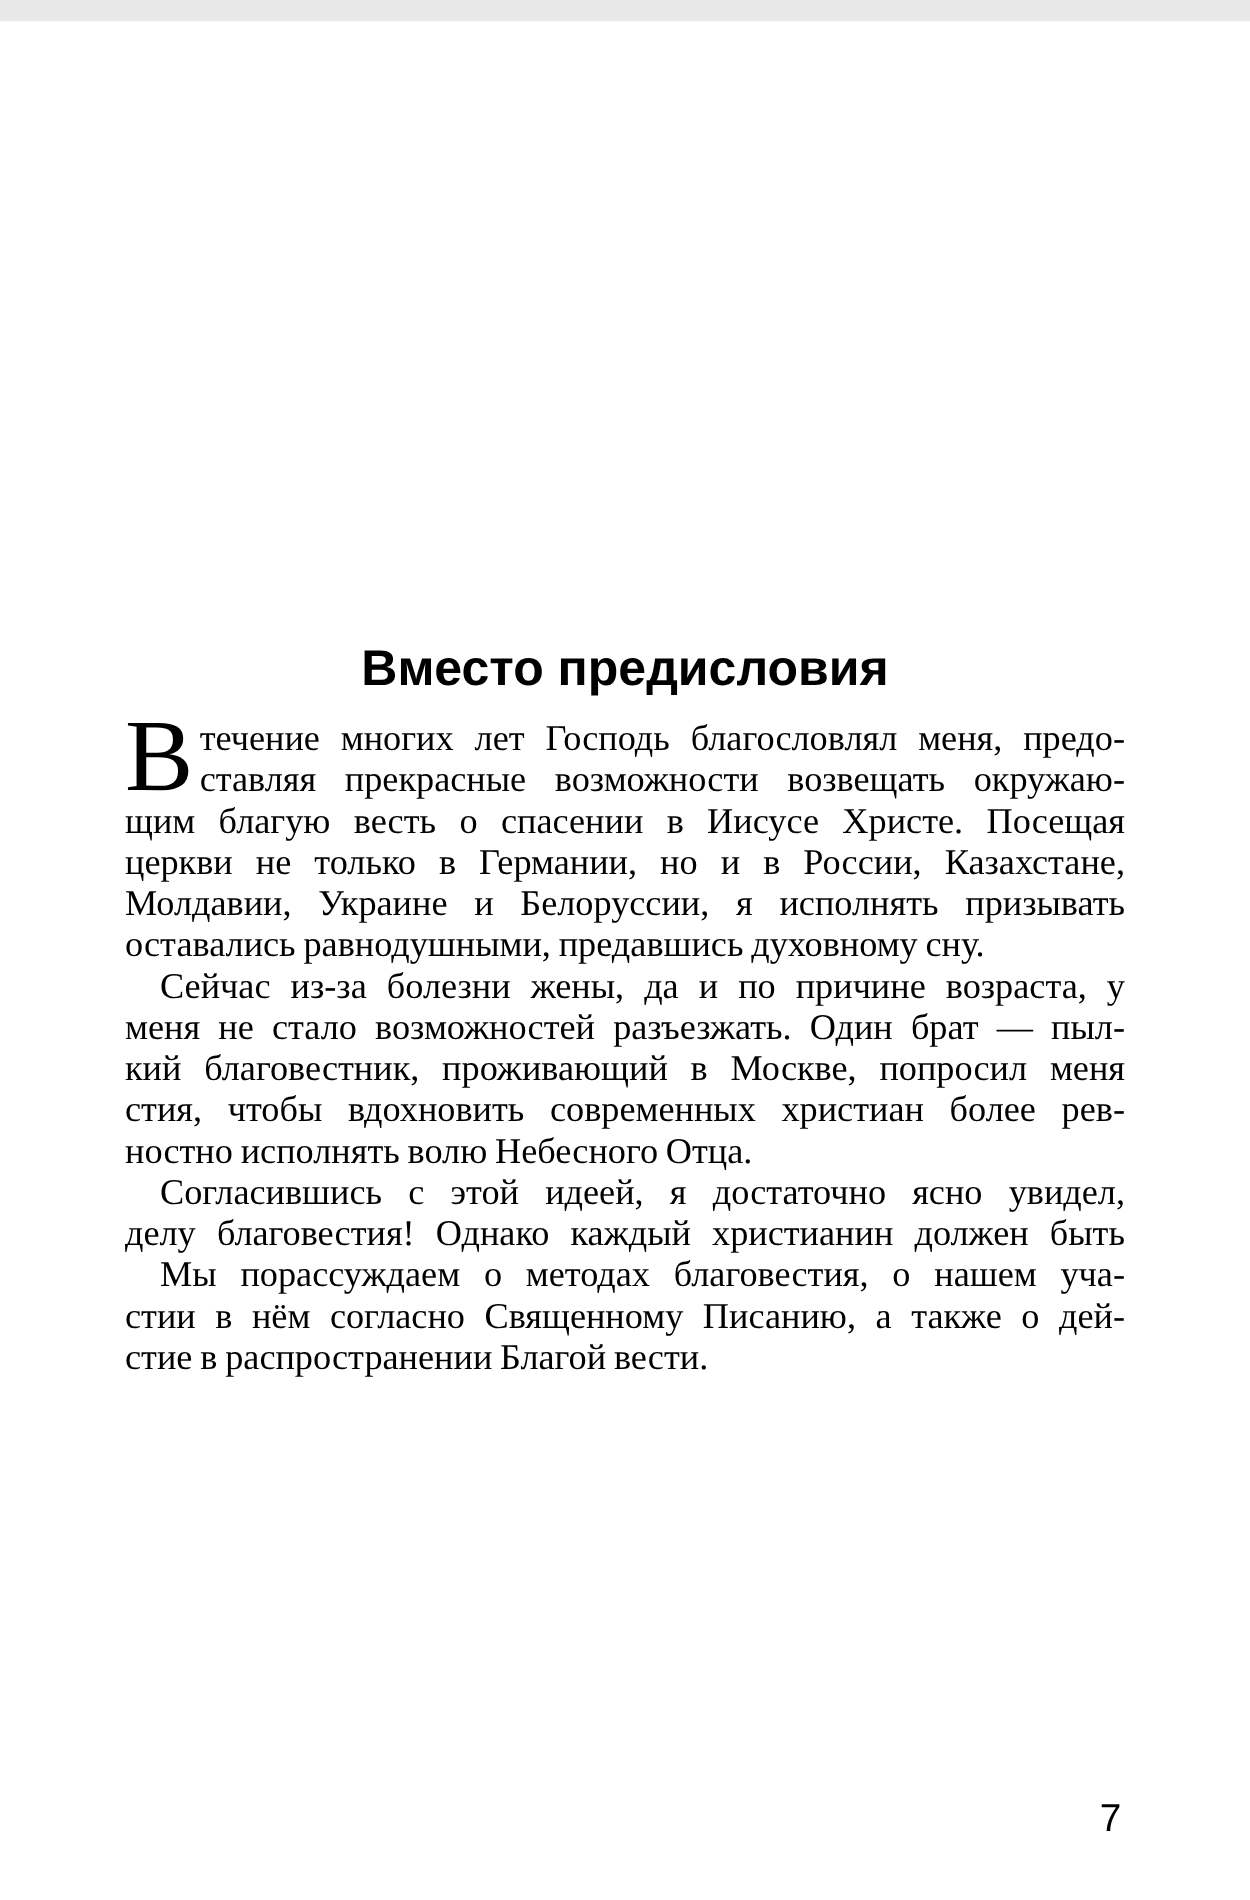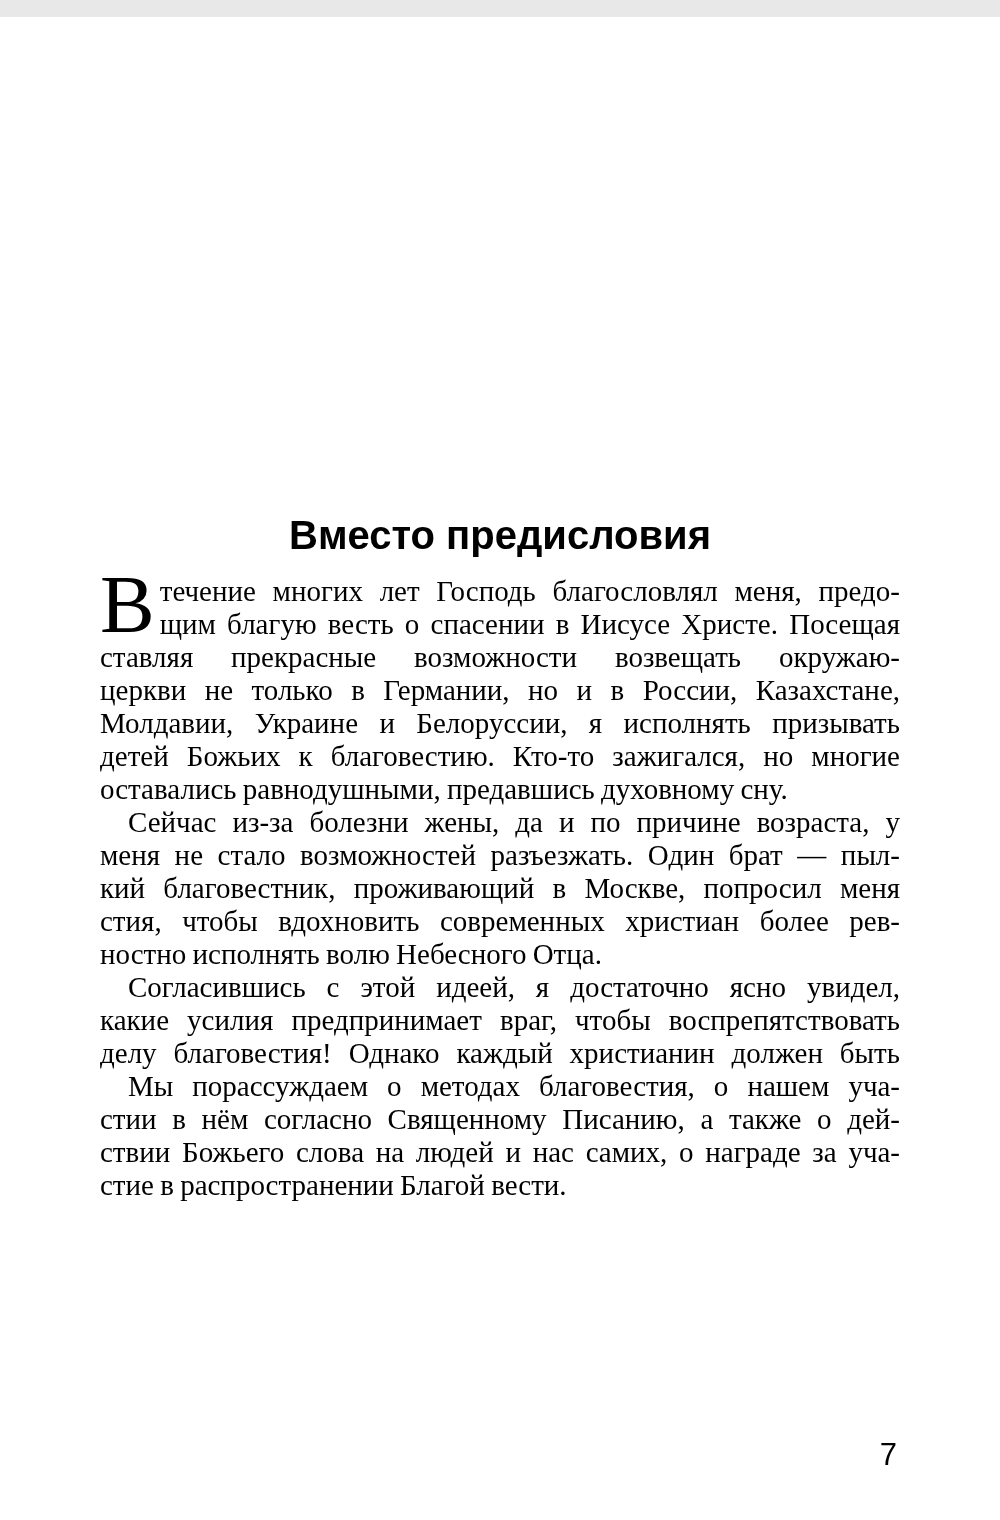--- a/index.html
+++ b/index.html
@@ -54,41 +54,38 @@
 </head>
 <body>
 
 <div class="page">
   <h1 class="chapter-title">Вместо предисловия</h1>
 
   <div class="bodytext" id="bodytext">
       <div class="para">
         <span class="dropcap">В</span>
         <div class="line">течение многих лет Господь благословлял меня, предо-</div>
+        <div class="line">ставляя прекрасные возможности возвещать окружаю-</div>
         <div class="line">щим благую весть о спасении в Иисусе Христе. Посещая</div>
-        <div class="line">ставляя прекрасные возможности возвещать окружаю-</div>
         <div class="line">церкви не только в Германии, но и в России, Казахстане,</div>
         <div class="line">Молдавии, Украине и Белоруссии, я исполнять призывать</div>
-        <div class="line">детей Божьих к благовестию. Кто-то зажигался, но многие</div>
         <div class="line last">оставались равнодушными, предавшись духовному сну.</div>
       </div>
       <div class="para">
         <div class="line indent">Сейчас из-за болезни жены, да и по причине возраста, у</div>
         <div class="line">меня не стало возможностей разъезжать. Один брат — пыл-</div>
         <div class="line">кий благовестник, проживающий в Москве, попросил меня</div>
         <div class="line">стия, чтобы вдохновить современных христиан более рев-</div>
         <div class="line last">ностно исполнять волю Небесного Отца.</div>
       </div>
       <div class="para">
         <div class="line indent">Согласившись с этой идеей, я достаточно ясно увидел,</div>
-        <div class="line">какие усилия предпринимает враг, чтобы воспрепятствовать</div>
         <div class="line">делу благовестия! Однако каждый христианин должен быть</div>
       </div>
       <div class="para">
         <div class="line indent">Мы порассуждаем о методах благовестия, о нашем уча-</div>
         <div class="line">стии в нём согласно Священному Писанию, а также о дей-</div>
-        <div class="line">ствии Божьего слова на людей и нас самих, о награде за уча-</div>
         <div class="line last">стие в распространении Благой вести.</div>
       </div>
     </div>
 
   <div class="folio">7</div>
 </div>
 
 </body></html>

